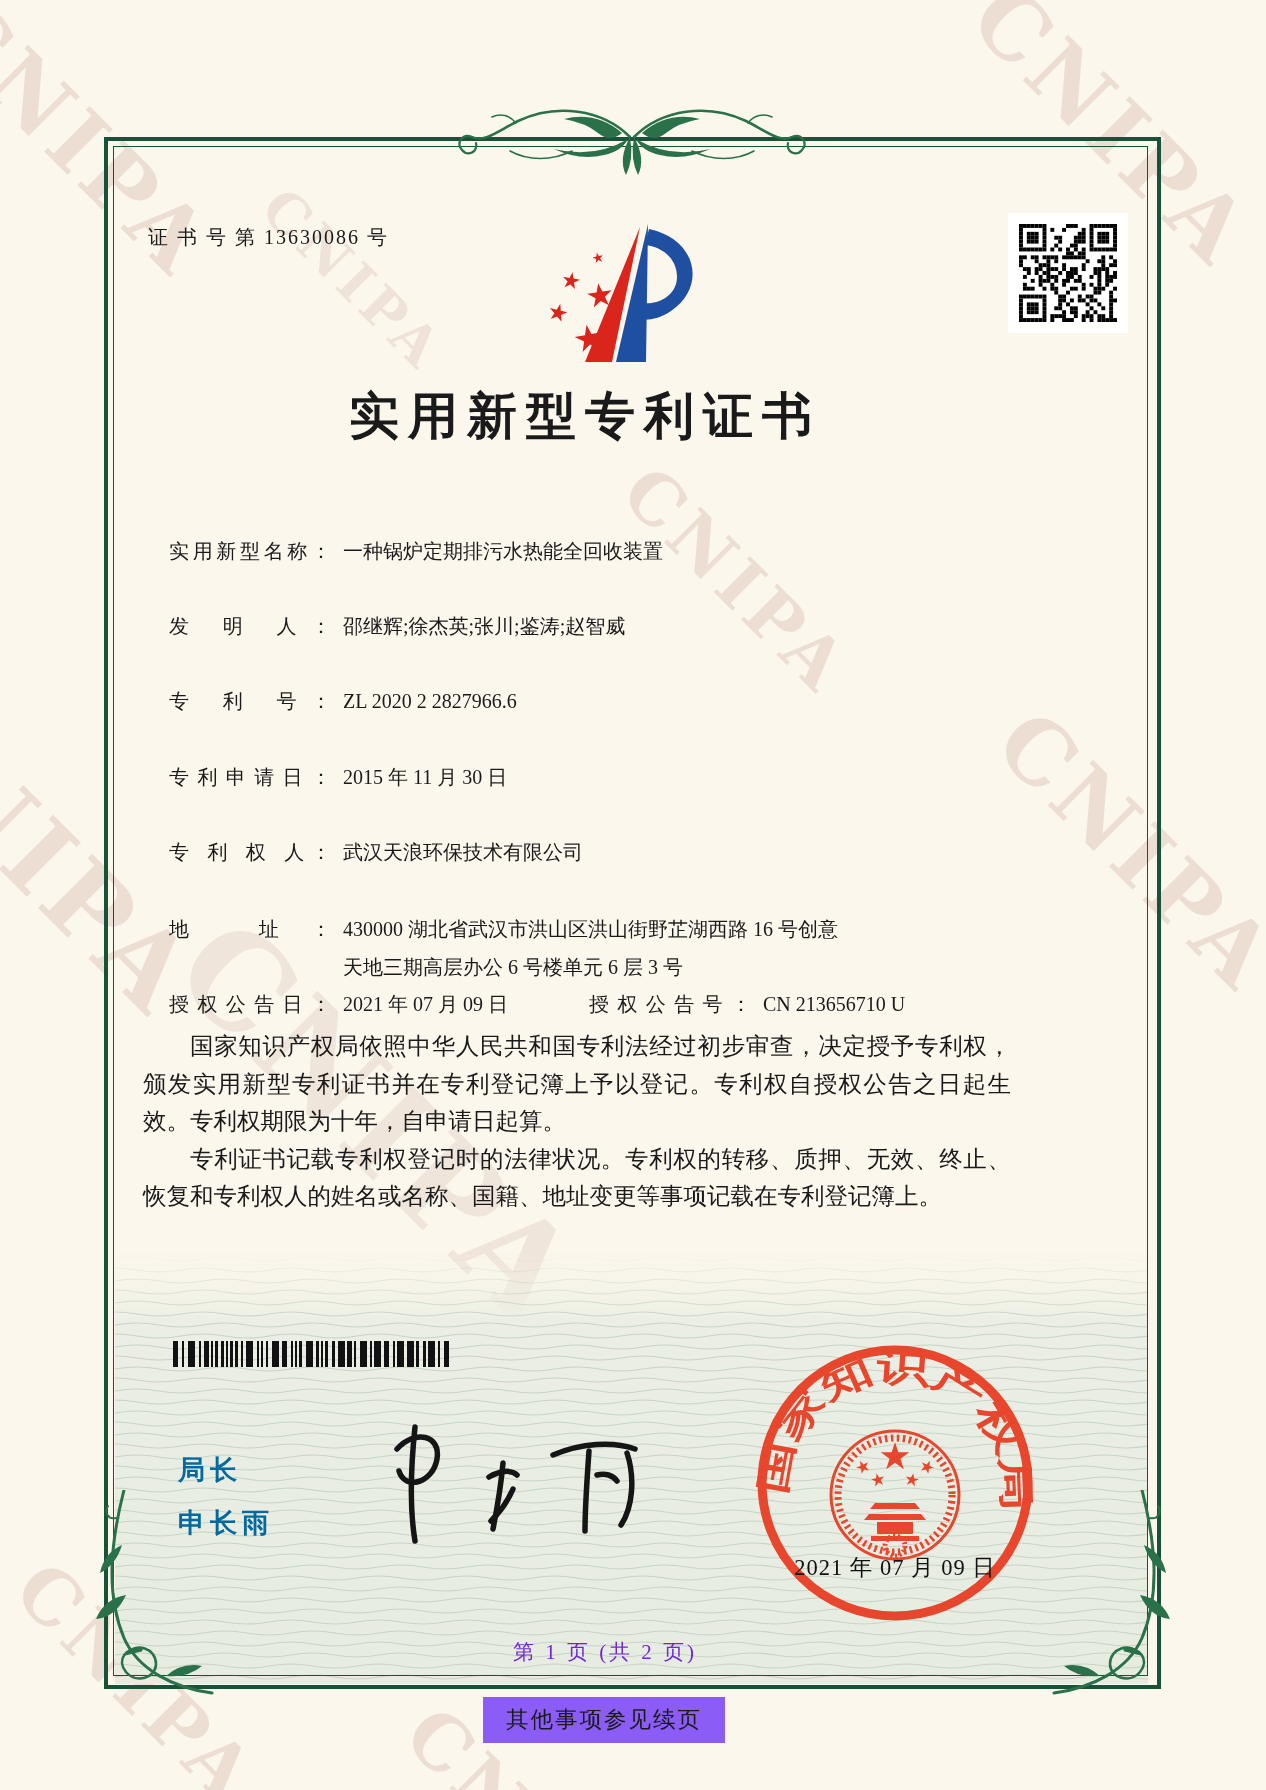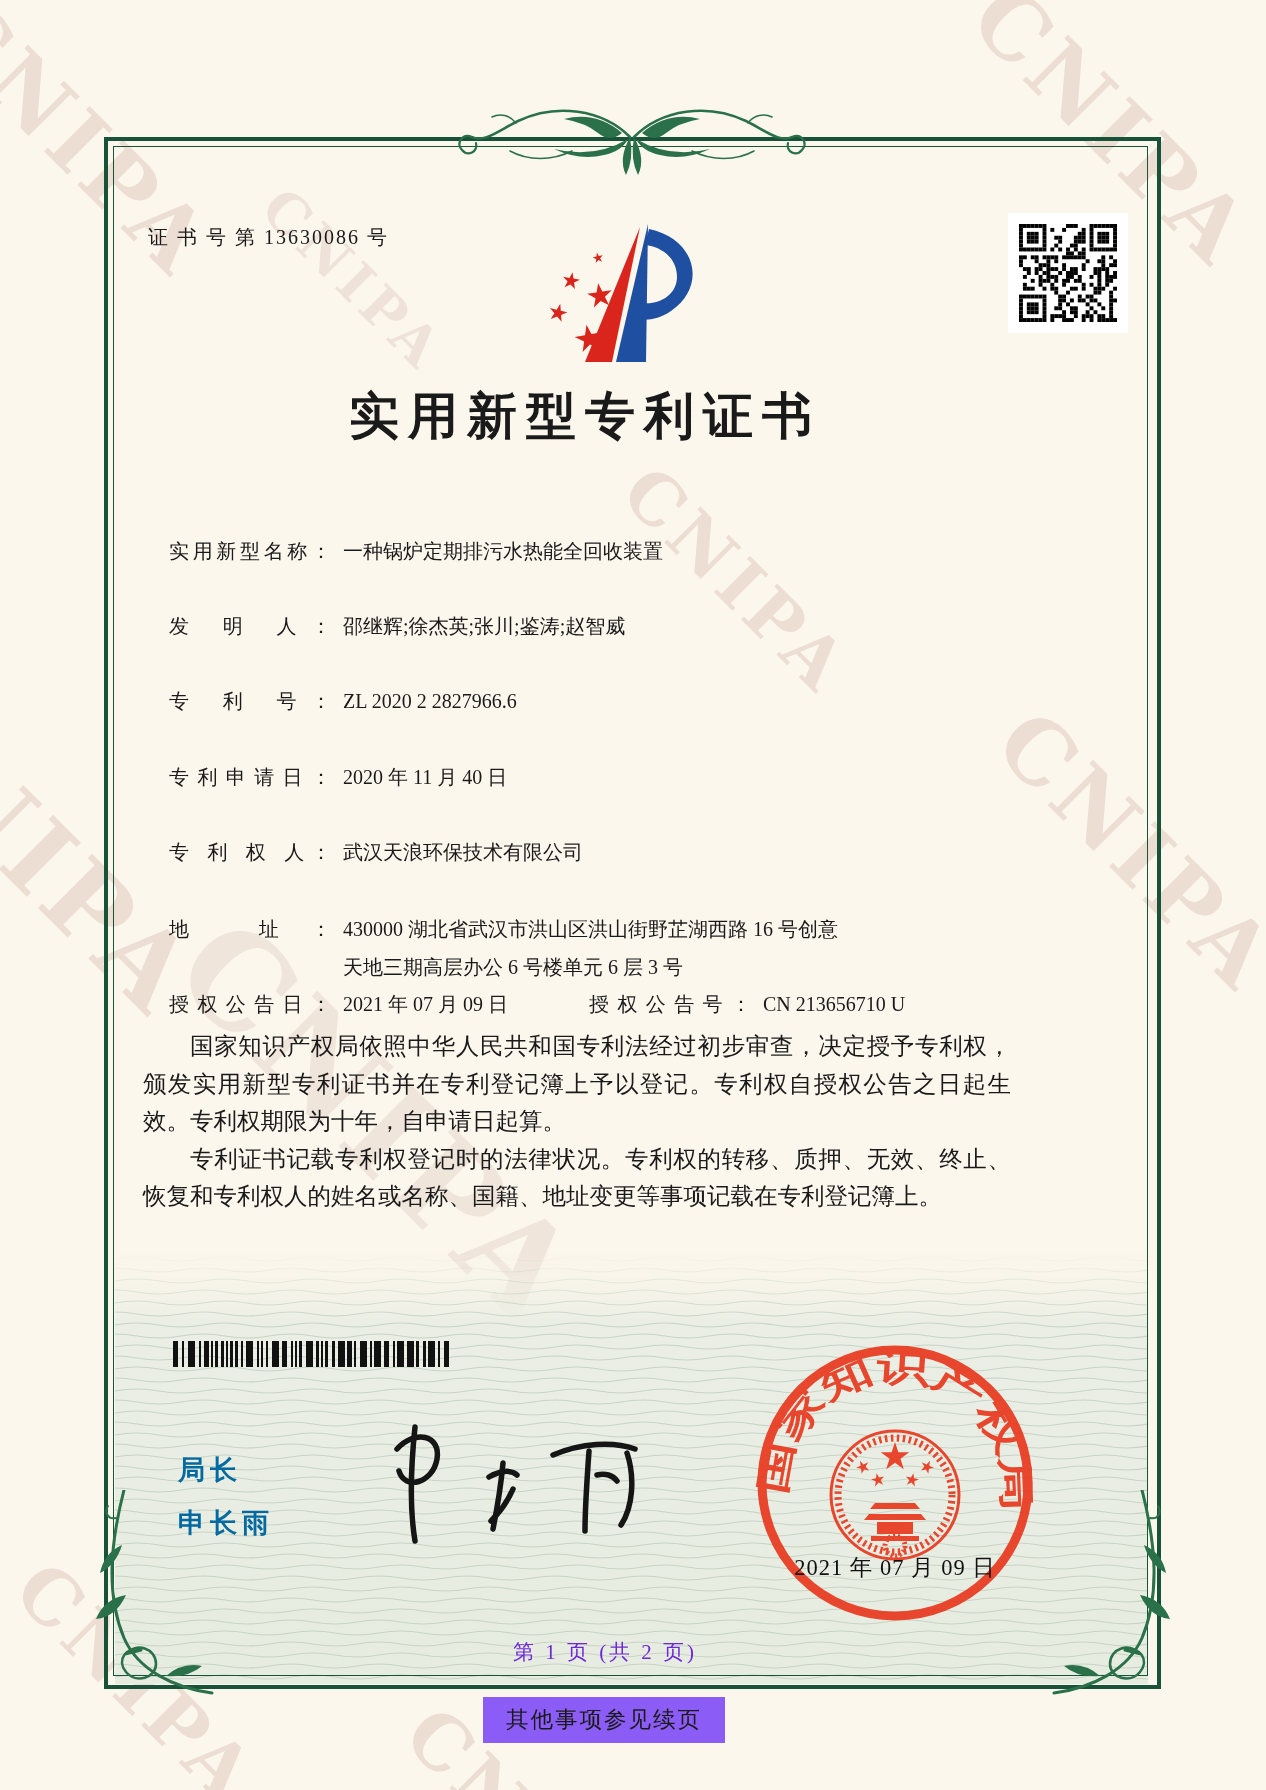--- a/index.html
+++ b/index.html
@@ -449,21 +449,21 @@
   <div class="row" style="top:610px;">
     <span class="flabel">发 明 人：</span>
     <span class="fvalue">邵继辉;徐杰英;张川;鉴涛;赵智威</span>
   </div>
   <div class="row" style="top:685px;">
     <span class="flabel">专 利 号：</span>
     <span class="fvalue">ZL 2020 2 2827966.6</span>
   </div>
   <div class="row" style="top:761px;">
     <span class="flabel">专利申请日：</span>
-    <span class="fvalue">2020 年 11 月 40 日</span>
+    <span class="fvalue">2015 年 11 月 30 日</span>
   </div>
   <div class="row" style="top:836px;">
     <span class="flabel">专 利 权 人：</span>
     <span class="fvalue">武汉天浪环保技术有限公司</span>
   </div>
   <div class="row" style="top:913px;">
     <span class="flabel">地 址：</span>
     <span class="fvalue" style="white-space:normal;">
       <span>430000 湖北省武汉市洪山区洪山街野芷湖西路 16 号创意</span>
       <span class="addr2">天地三期高层办公 6 号楼单元 6 层 3 号</span>

